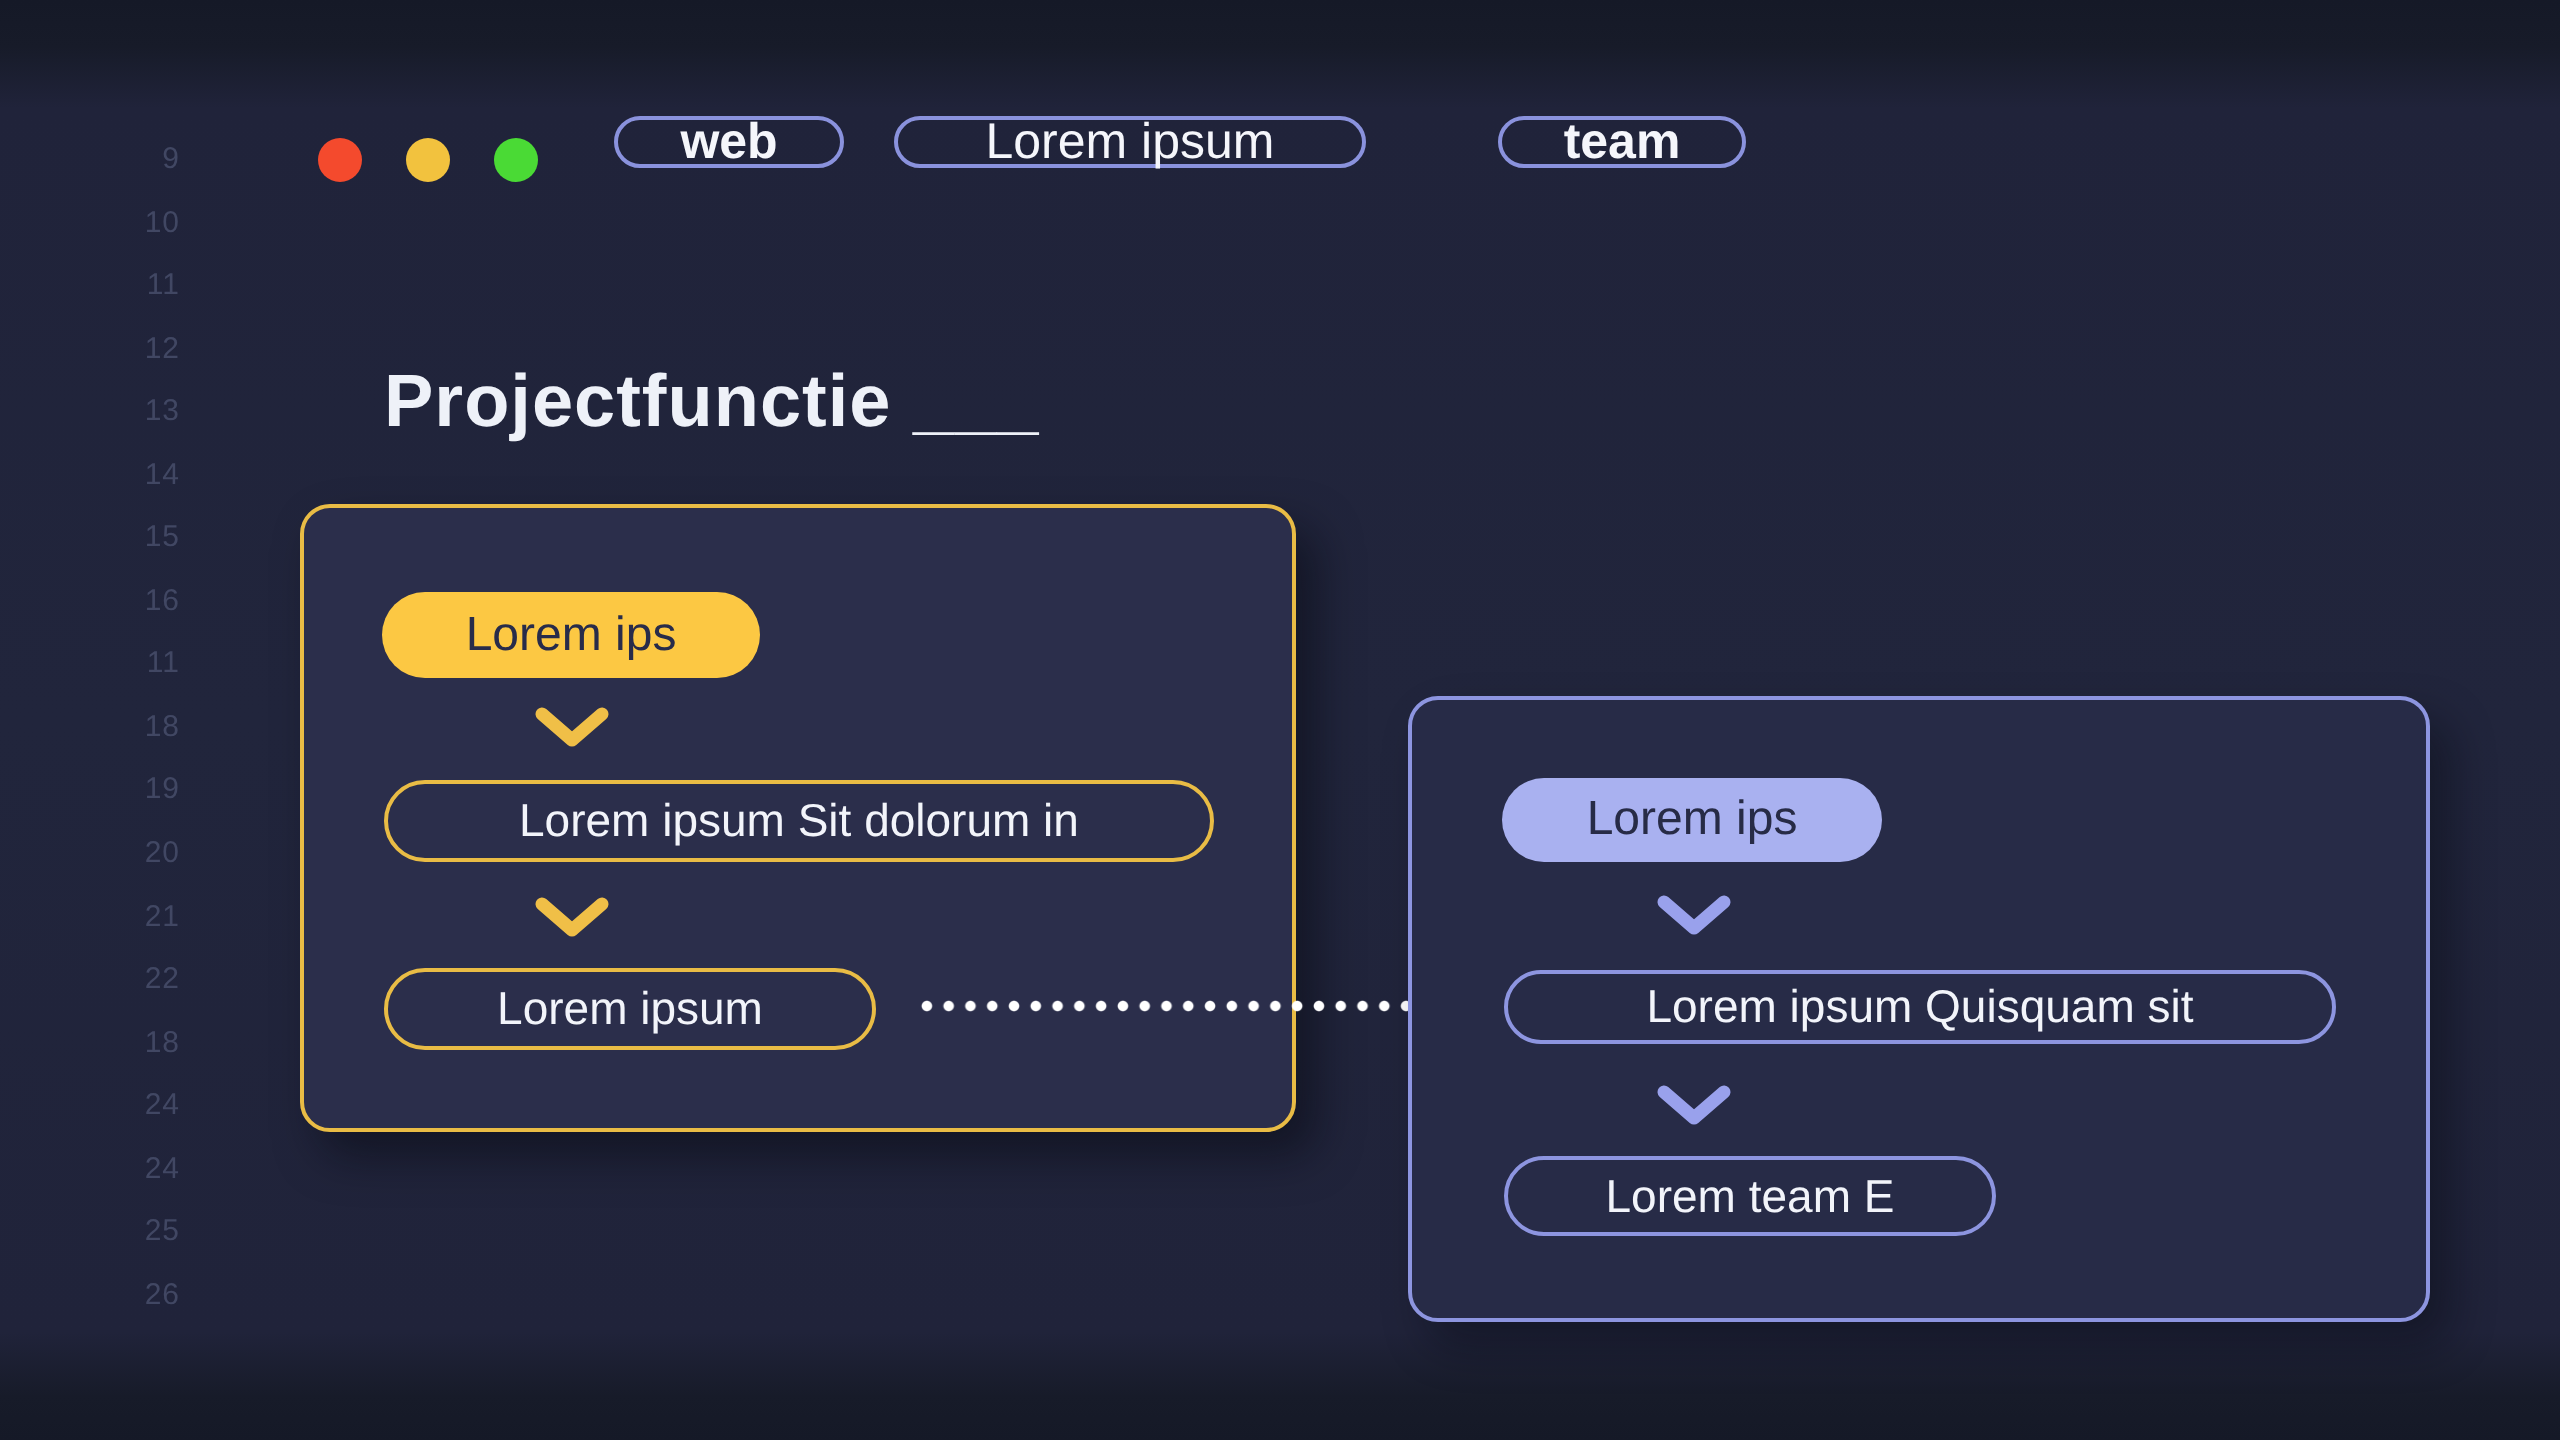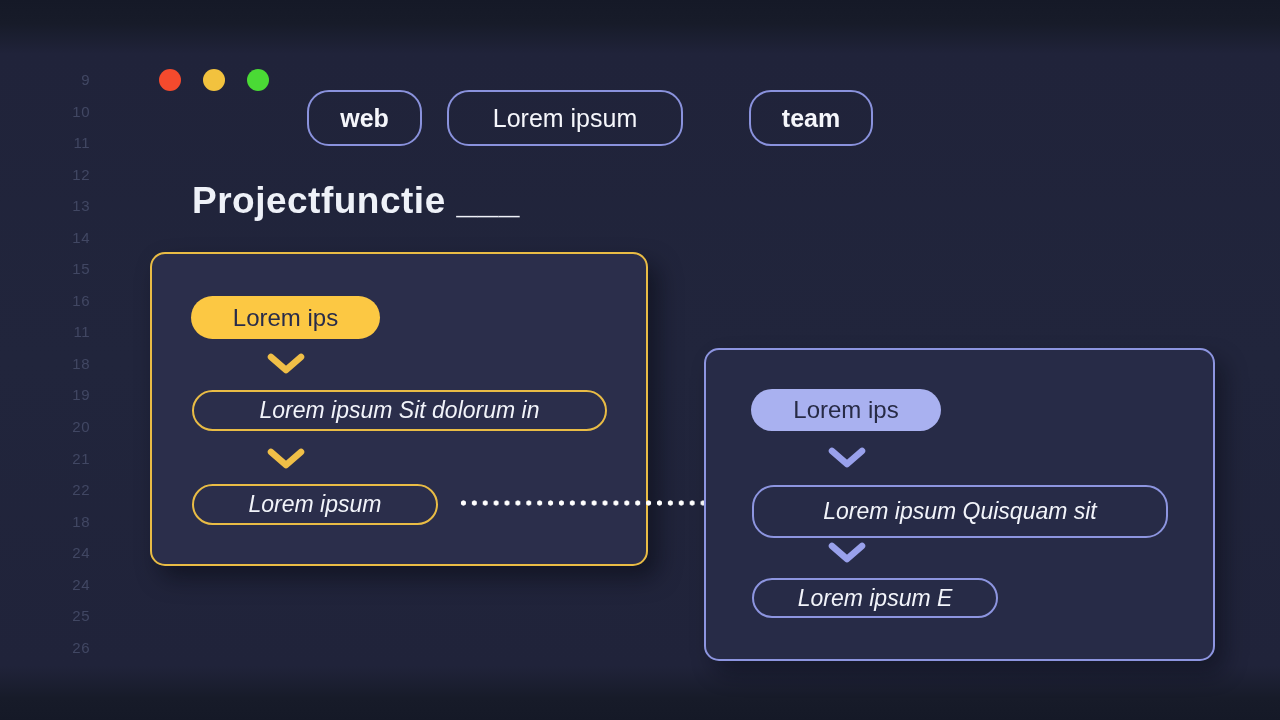--- a/index.html
+++ b/index.html
@@ -27,25 +27,25 @@
   }
 
   
   .dot { position: absolute; top: 69px; width: 22px; height: 22px; border-radius: 50%; }
   .dot.close    { left: 159px; background: #f44a2d; }
   .dot.minimize { left: 203px; background: #f2c23e; }
   .dot.maximize { left: 247px; background: #4ada35; }
 
   
   .tag {
-    position: absolute; top: 58px; height: 56px;
+    position: absolute; top: 58px; height: 26px;
     border: 2px solid #8a92dd; border-radius: 22px;
     color: #f5f6fb; font-size: 25px; font-weight: 600;
     display: flex; align-items: center; justify-content: center;
-    background: transparent; cursor: default; margin-top: 32px;
+    background: transparent; cursor: default;
   }
   .tag.t-web     { left: 307px; width: 115px; }
   .tag.t-lorem   { left: 447px; width: 236px; font-weight: 500; }
   .tag.t-team    { left: 749px; width: 124px; }
   .tag.t-project { left: 864px; width: 141px; }
 
   
   .page-title {
     position: absolute; left: 192px; top: 180px;
     font-size: 37px; font-weight: 700; color: #eef1f8; letter-spacing: 0.5px;
@@ -71,27 +71,27 @@
     border-radius: 22px; white-space: nowrap;
   }
   .pill.filled-yellow {
     left: 39px; top: 42px; width: 189px; height: 43px;
     background: #fcc843; color: #282c4a; font-size: 24px; font-weight: 500;
   }
   .pill.filled-lavender {
     left: 45px; top: 39px; width: 190px; height: 42px;
     background: #a9b1f0; color: #272b46; font-size: 24px; font-weight: 500;
   }
-  .pill.outline { color: #f2f4fa; font-size: 23px; font-weight: 400; font-style: italic; }
+  .pill.outline { color: #f2f4fa; font-size: 23px; font-weight: 400; }
   .card.left  .pill.outline { border: 2px solid #e9bc45; }
   .card.right .pill.outline { border: 2px solid #8d95e0; }
 
   .card.left  .pill.step1 { left: 40px; top: 136px; width: 415px; height: 41px; }
   .card.left  .pill.step2 { left: 40px; top: 230px; width: 246px; height: 41px; }
-  .card.right .pill.step1 { left: 46px; top: 135px; width: 416px; height: 53px; }
+  .card.right .pill.step1 { left: 46px; top: 135px; width: 416px; height: 37px; }
   .card.right .pill.step2 { left: 46px; top: 228px; width: 246px; height: 40px; }
 
   .chev { position: absolute; width: 38px; height: 22px; }
   .card.left  .chev.c1 { left: 115px; top: 99px; }
   .card.left  .chev.c2 { left: 115px; top: 194px; }
   .card.right .chev.c1 { left: 122px; top: 97px; }
   .card.right .chev.c2 { left: 122px; top: 192px; }
 
   
   .connector { position: absolute; left: 458px; top: 489px; width: 286px; height: 28px; }
@@ -160,16 +160,16 @@
 
   <div class="card right">
     <div class="pill filled-lavender">Lorem ips</div>
     <svg class="chev c1" viewBox="0 0 38 22">
       <polyline points="4,4 19,17 34,4" fill="none" stroke="#99a1ec" stroke-width="6.5" stroke-linecap="round" stroke-linejoin="round"></polyline>
     </svg>
     <div class="pill outline step1">Lorem ipsum Quisquam sit</div>
     <svg class="chev c2" viewBox="0 0 38 22">
       <polyline points="4,4 19,17 34,4" fill="none" stroke="#99a1ec" stroke-width="6.5" stroke-linecap="round" stroke-linejoin="round"></polyline>
     </svg>
-    <div class="pill outline step2">Lorem ipsum E</div>
+    <div class="pill outline step2">Lorem team E</div>
   </div>
 
 </div>
 
 </body></html>

